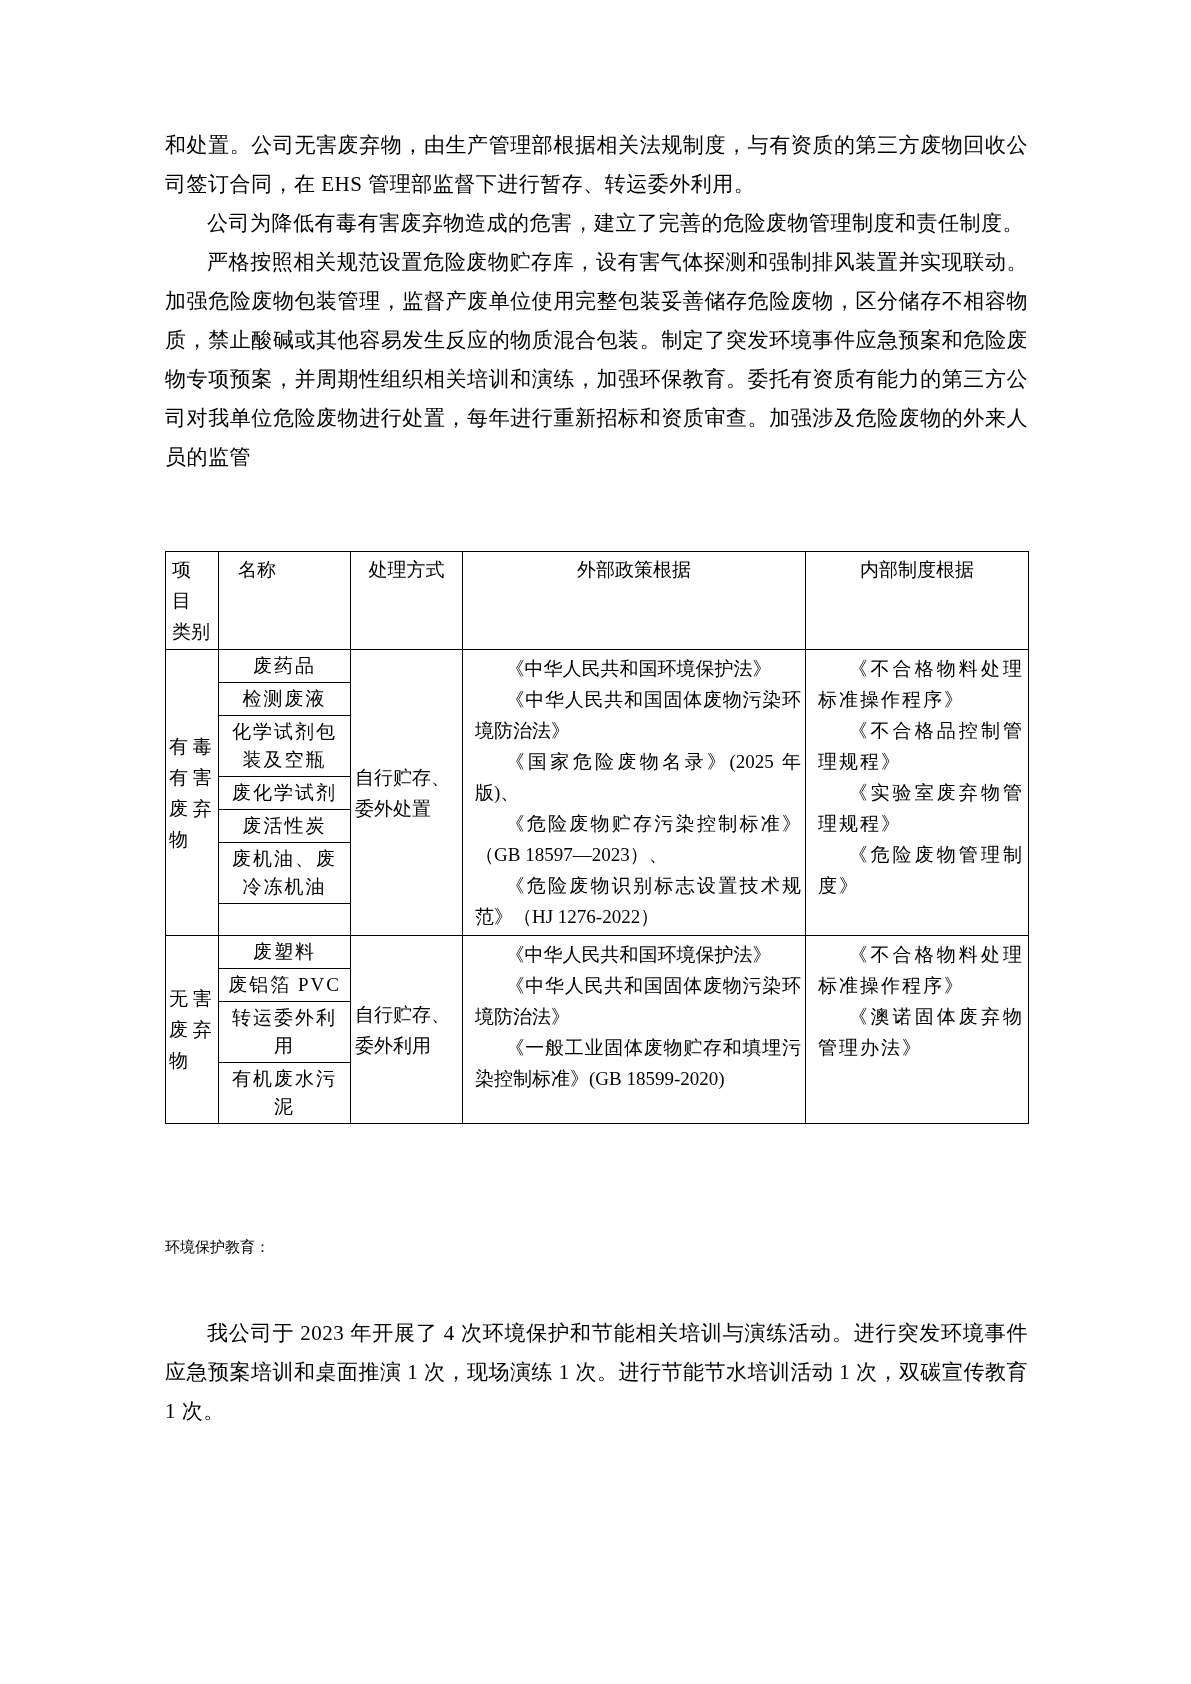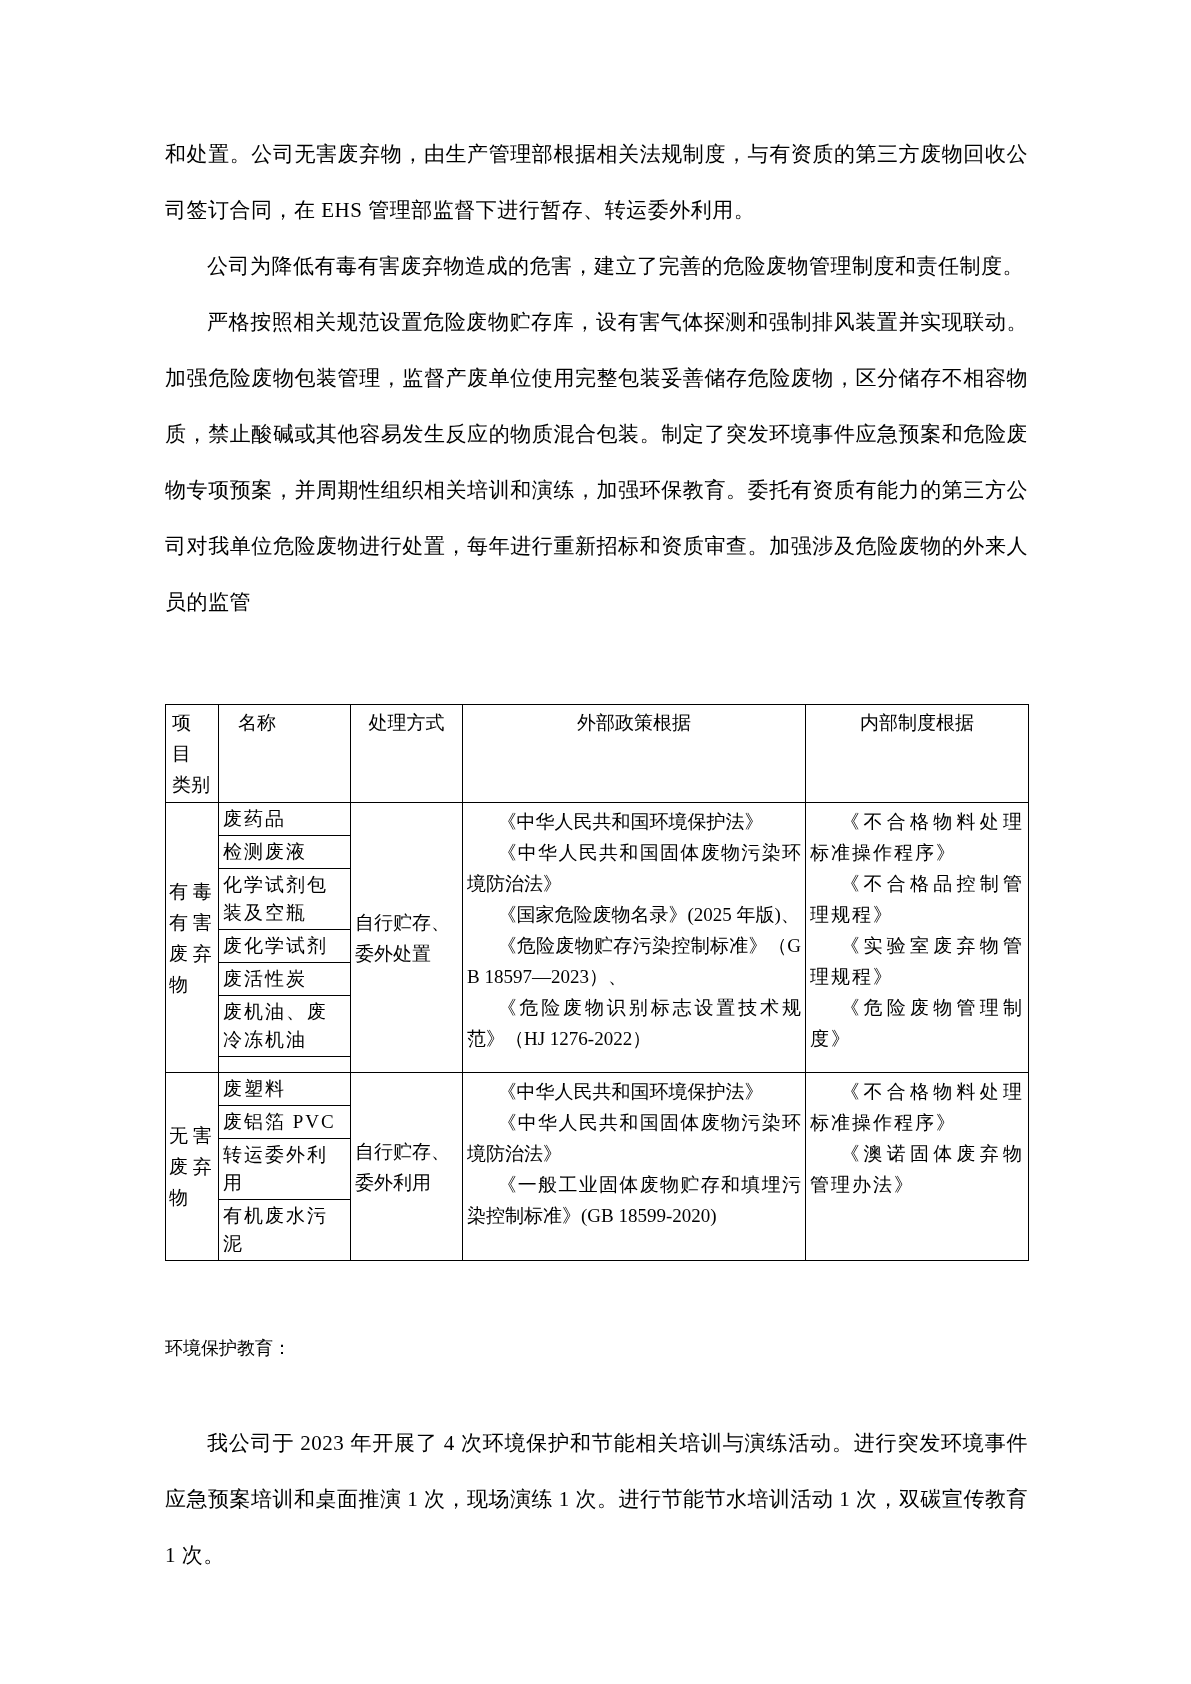--- a/index.html
+++ b/index.html
@@ -8,21 +8,21 @@
     width:1191px; height:1684px;
     background:#ffffff;
     box-sizing:border-box;
     padding:126px 163px 0 165px;
     font-family:"Liberation Serif","DejaVu Serif",serif;
     color:#000;
     overflow:hidden;
   }
   .body-par {
     font-size:21px;
-    line-height:56px;
+    line-height:39px;
     text-align:justify;
     letter-spacing:0.5px;
     margin:0;
   }
   .indent { text-indent:2em; }
 
   table.waste-table {
     border-collapse:collapse;
     table-layout:fixed;
     width:863px;
@@ -53,40 +53,42 @@
     line-height:31px;
     padding:2px 3px;
     margin-left:19px;
   }
   td.names { padding:0; }
   .name-item {
     line-height:28px;
     padding:2px 4px;
     letter-spacing:2px;
     border-bottom:1.5px solid #000;
+    text-align:center;
   }
   .name-item.no-border { border-bottom:none; }
   td.method {
     vertical-align:middle;
     white-space:pre-line;
     line-height:31px;
     padding:2px 4px;
   }
   td.external, td.internal { padding:3px 4px; }
   .policy-item, .rule-item {
     line-height:31px;
     text-indent:1.6em;
     text-align:justify;
+    margin-left:8px;
   }
   .rule-item { letter-spacing:2px; }
 
   .section-heading {
-    font-size:18px;
+    font-size:15px;
     line-height:30px;
-    margin:72px 0 0 0;
+    margin:108px 0 0 0;
   }
   .closing-par { margin-top:52px; }
 </style>
 </head>
 <body>
 
 <div class="page">
 
   <p class="body-par">和处置。公司无害废弃物，由生产管理部根据相关法规制度，与有资质的第三方废物回收公司签订合同，在 EHS 管理部监督下进行暂存、转运委外利用。</p>
   <p class="body-par indent">公司为降低有毒有害废弃物造成的危害，建立了完善的危险废物管理制度和责任制度。</p>

